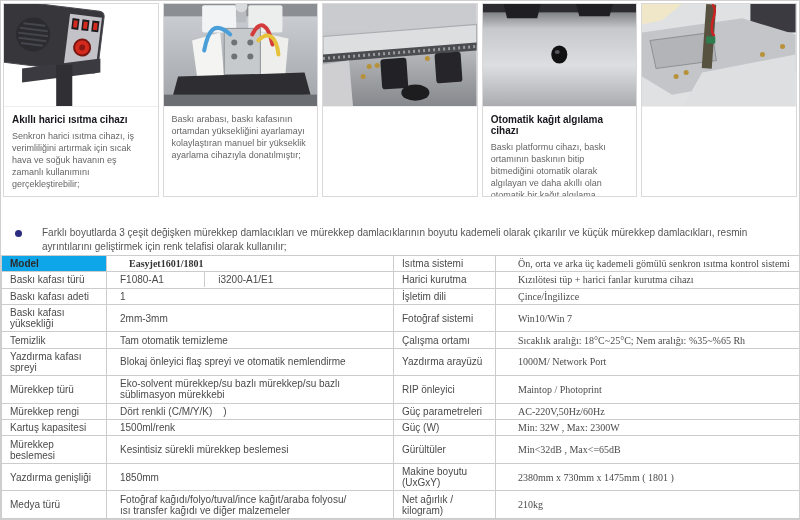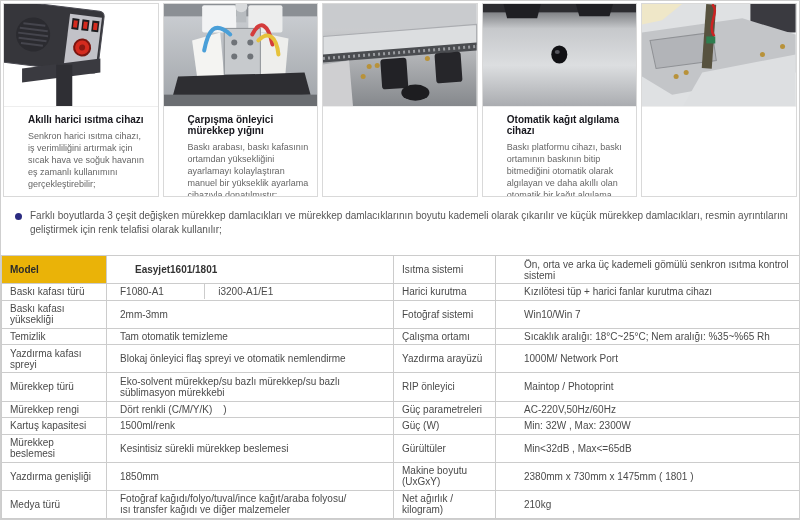--- a/index.html
+++ b/index.html
@@ -5,37 +5,37 @@
   * { margin:0; padding:0; box-sizing:border-box; }
   html,body { background:#fff; }
   body { font-family:"Liberation Sans", sans-serif; color:#4a4a4a; }
   .page { width:800px; height:520px; border:1px solid #cfcfcf; background:#fff; overflow:hidden; }
 
   
   .cards-row { display:flex; gap:4px; padding:2px 2px 0 2px; height:196px; }
   .card { flex:1 1 0; border:1px solid #d9d9d9; background:#fff; display:flex; flex-direction:column; overflow:hidden; }
   .card-photo { height:103px; flex:0 0 103px; overflow:hidden; border-bottom:1px solid #eee; }
   .card-photo svg { display:block; width:100%; height:100%; }
-  .card-caption { padding:7px 8px 4px 8px;margin-left:16px; }
+  .card-caption { padding:7px 8px 4px 8px; }
   .card-title { font-size:10px; font-weight:bold; color:#17171d; margin-bottom:6px; }
   .card-desc { font-size:9px; line-height:1.32; color:#666; }
 
   
   .bullets-row { display:flex; gap:26px; padding:12px 4px 0 14px; height:58px; }
-  .bullet-item { display:flex; flex:1 1 0; gap:8px; }
+  .bullet-item { display:flex; flex:1 1 0; gap:20px;margin-top:17px; }
   .bullet-dot { flex:0 0 7px; width:7px; height:7px; border-radius:50%; background:#2b2b80; margin-top:4px; }
   .bullet-text { font-size:10px; line-height:1.38; color:#555; }
 
   
   .spec-table { width:800px; height:264px; border-collapse:collapse; table-layout:fixed; font-size:10px; color:#4a4a4a; }
   .spec-table td { border:1px solid #ccc; padding:2px 6px 2px 8px; vertical-align:middle; overflow:hidden; }
   .spec-table col.c1 { width:105px; } .spec-table col.c2 { width:287px; }
   .spec-table col.c3 { width:102px; } .spec-table col.c4 { width:306px; }
-  .spec-table .val { padding-left:28px; white-space:pre-wrap; }
-  .model-cell { background:#eab308; font-weight:bold; color:#2b2b2b; }
+  .spec-table .val { padding-left:22px; white-space:pre-wrap;font-family:Liberation Serif, serif; }
+  .model-cell { background:#0ea5e9; font-weight:bold; color:#2b2b2b; }
   .model-val { font-weight:bold; color:#333; }
   .split-td { padding:0 !important; }
   .split { display:flex; align-items:center; min-height:100%; }
   .split .v1 { flex:1 1 34%; padding:2px 6px 2px 13px; white-space:pre-wrap; }
   .split .v2 { flex:0 0 66%; border-left:1px solid #ccc; padding:2px 6px 2px 13px;margin-left:28px; }
   .split .v2:empty { display:none; }
 </style>
 </head>
 <body>
 
@@ -94,21 +94,20 @@
           <circle cx="70" cy="54" r="3" fill="#6f7378"></circle>
             <circle cx="86" cy="54" r="3" fill="#6f7378"></circle>
           <path d="M66 32 C 50 18, 44 28, 40 48" stroke="#4a9fd8" stroke-width="4" fill="none" stroke-linecap="round"></path>
           <path d="M88 32 C 96 16, 104 22, 108 42" stroke="#d43c3c" stroke-width="4" fill="none" stroke-linecap="round"></path>
           <path d="M94 38 C 104 28, 112 34, 114 52" stroke="#e6c23c" stroke-width="4" fill="none" stroke-linecap="round"></path>
           <polygon points="14,74 140,70 146,92 8,96" fill="#2e2e32"></polygon>
           <rect x="0" y="92" width="153" height="13" fill="#6b6e72"></rect>
         </svg>
       </div>
       <div class="card-caption">
-        <div class="card-title">Çarpışma önleyici mürekkep yığını</div>
         <div class="card-desc">Baskı arabası, baskı kafasının ortamdan yüksekliğini ayarlamayı kolaylaştıran manuel bir yükseklik ayarlama cihazıyla donatılmıştır;</div>
       </div>
     </div>
 
     <div class="card">
       <div class="card-photo">
         <svg viewBox="0 0 153 105" preserveAspectRatio="xMidYMid slice">
           <defs>
               <linearGradient id="g3" x1="0" y1="0" x2="0" y2="1">
             <stop offset="0" stop-color="#e2e3e5"></stop>
@@ -209,20 +208,31 @@
           <td class="split-td">
             <div class="split">
               <span class="v1">F1080-A1</span>
               <span class="v2">i3200-A1/E1</span>
             </div>
           </td>
           <td class="lbl">Harici kurutma</td>
           <td class="val">Kızılötesi tüp + harici fanlar kurutma cihazı</td>
         </tr>
 
+        <tr>
+          <td class="lbl">Baskı kafası adeti</td>
+          <td class="split-td">
+            <div class="split">
+              <span class="v1">1</span>
+
+            </div>
+          </td>
+          <td class="lbl">İşletim dili</td>
+          <td class="val">Çince/İngilizce</td>
+        </tr>
 
         <tr>
           <td class="lbl">Baskı kafası yüksekliği</td>
           <td class="split-td">
             <div class="split">
               <span class="v1">2mm-3mm</span>
 
             </div>
           </td>
           <td class="lbl">Fotoğraf sistemi</td>

